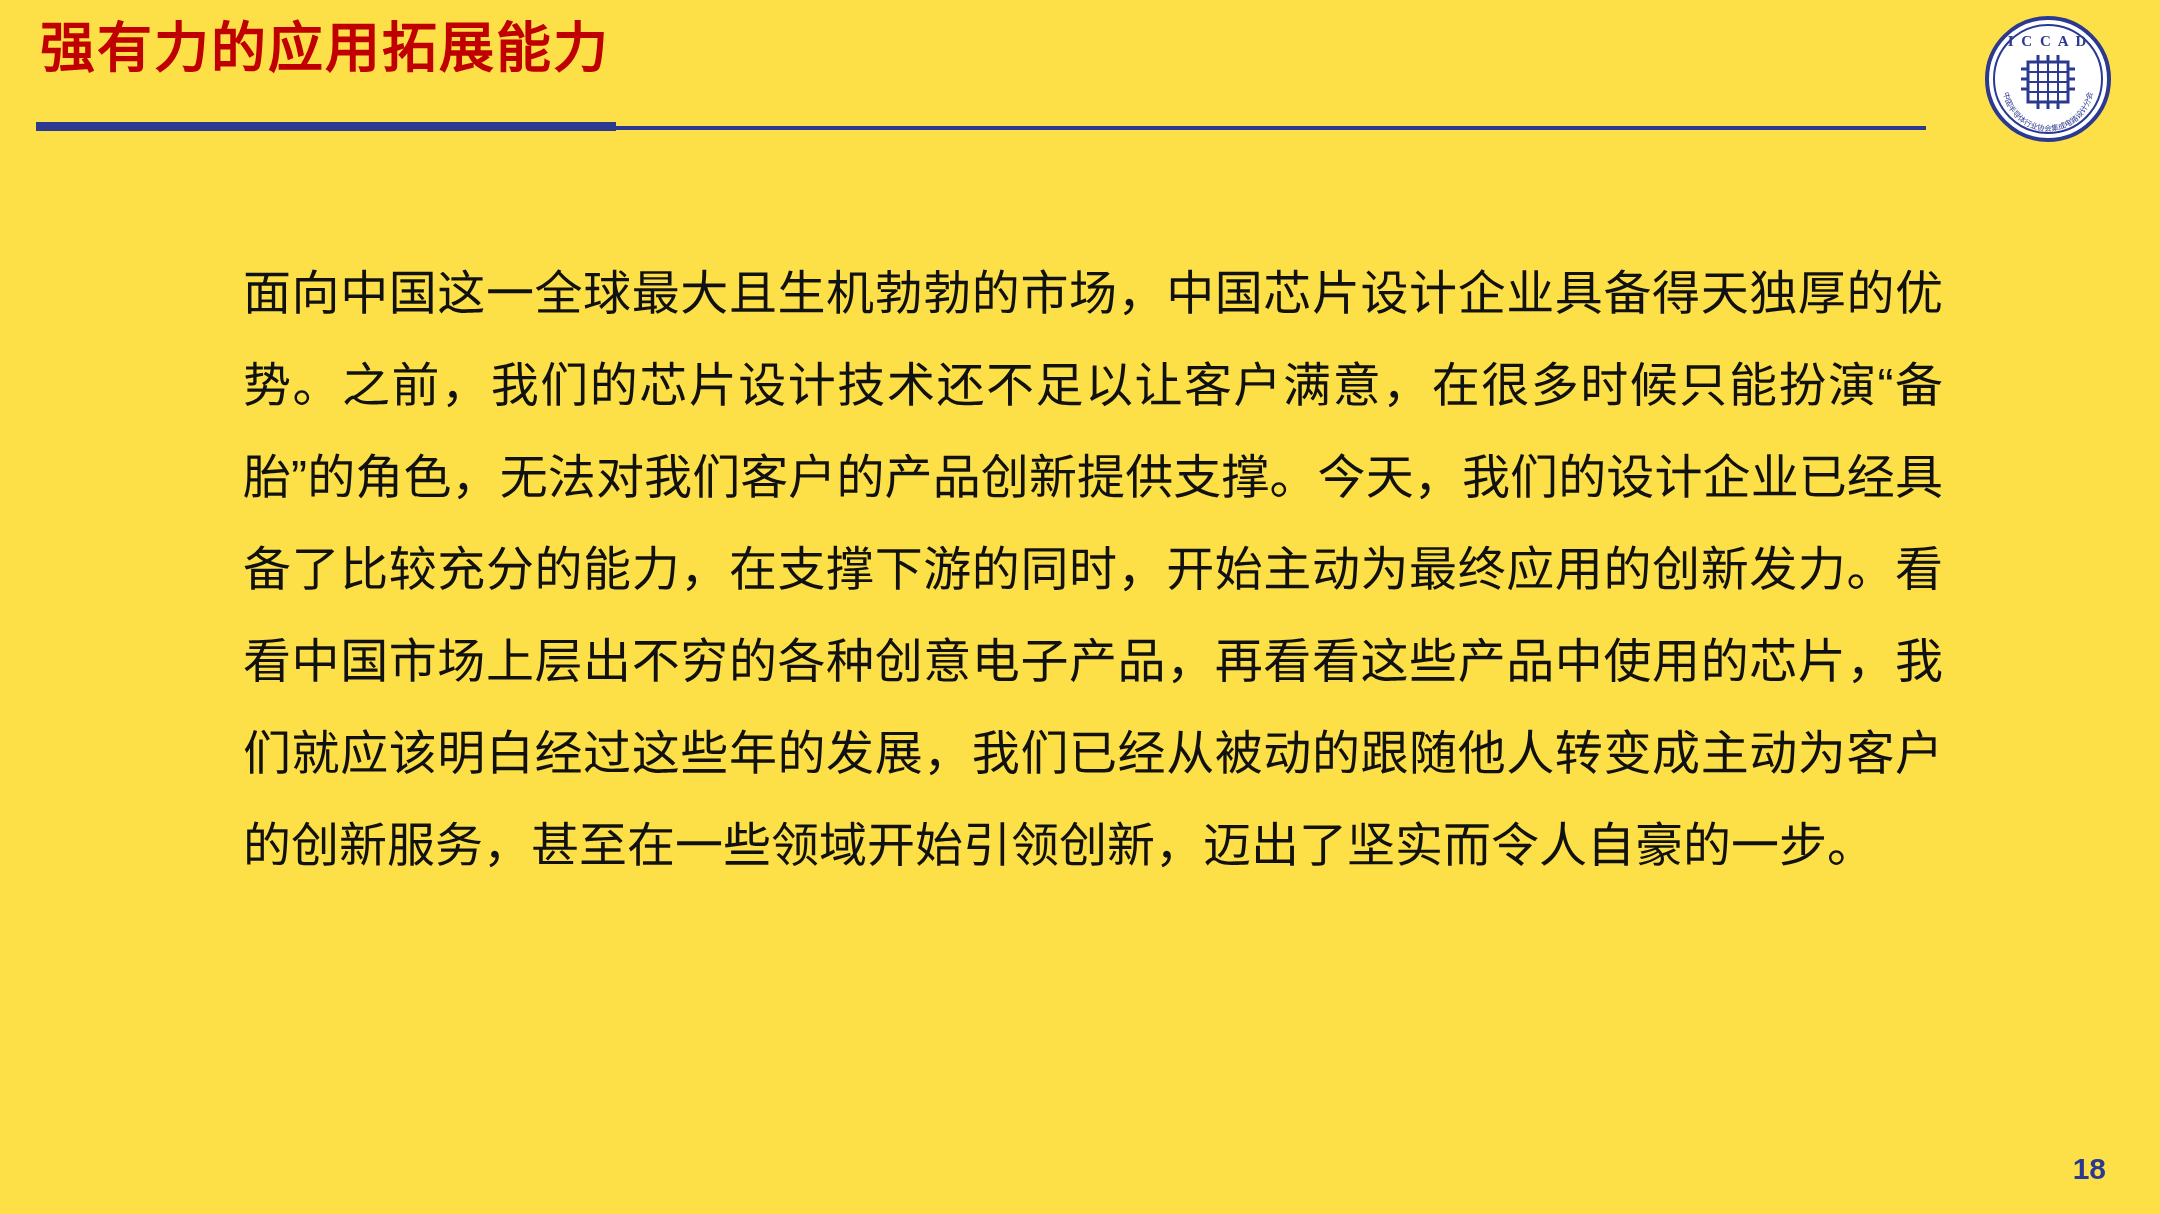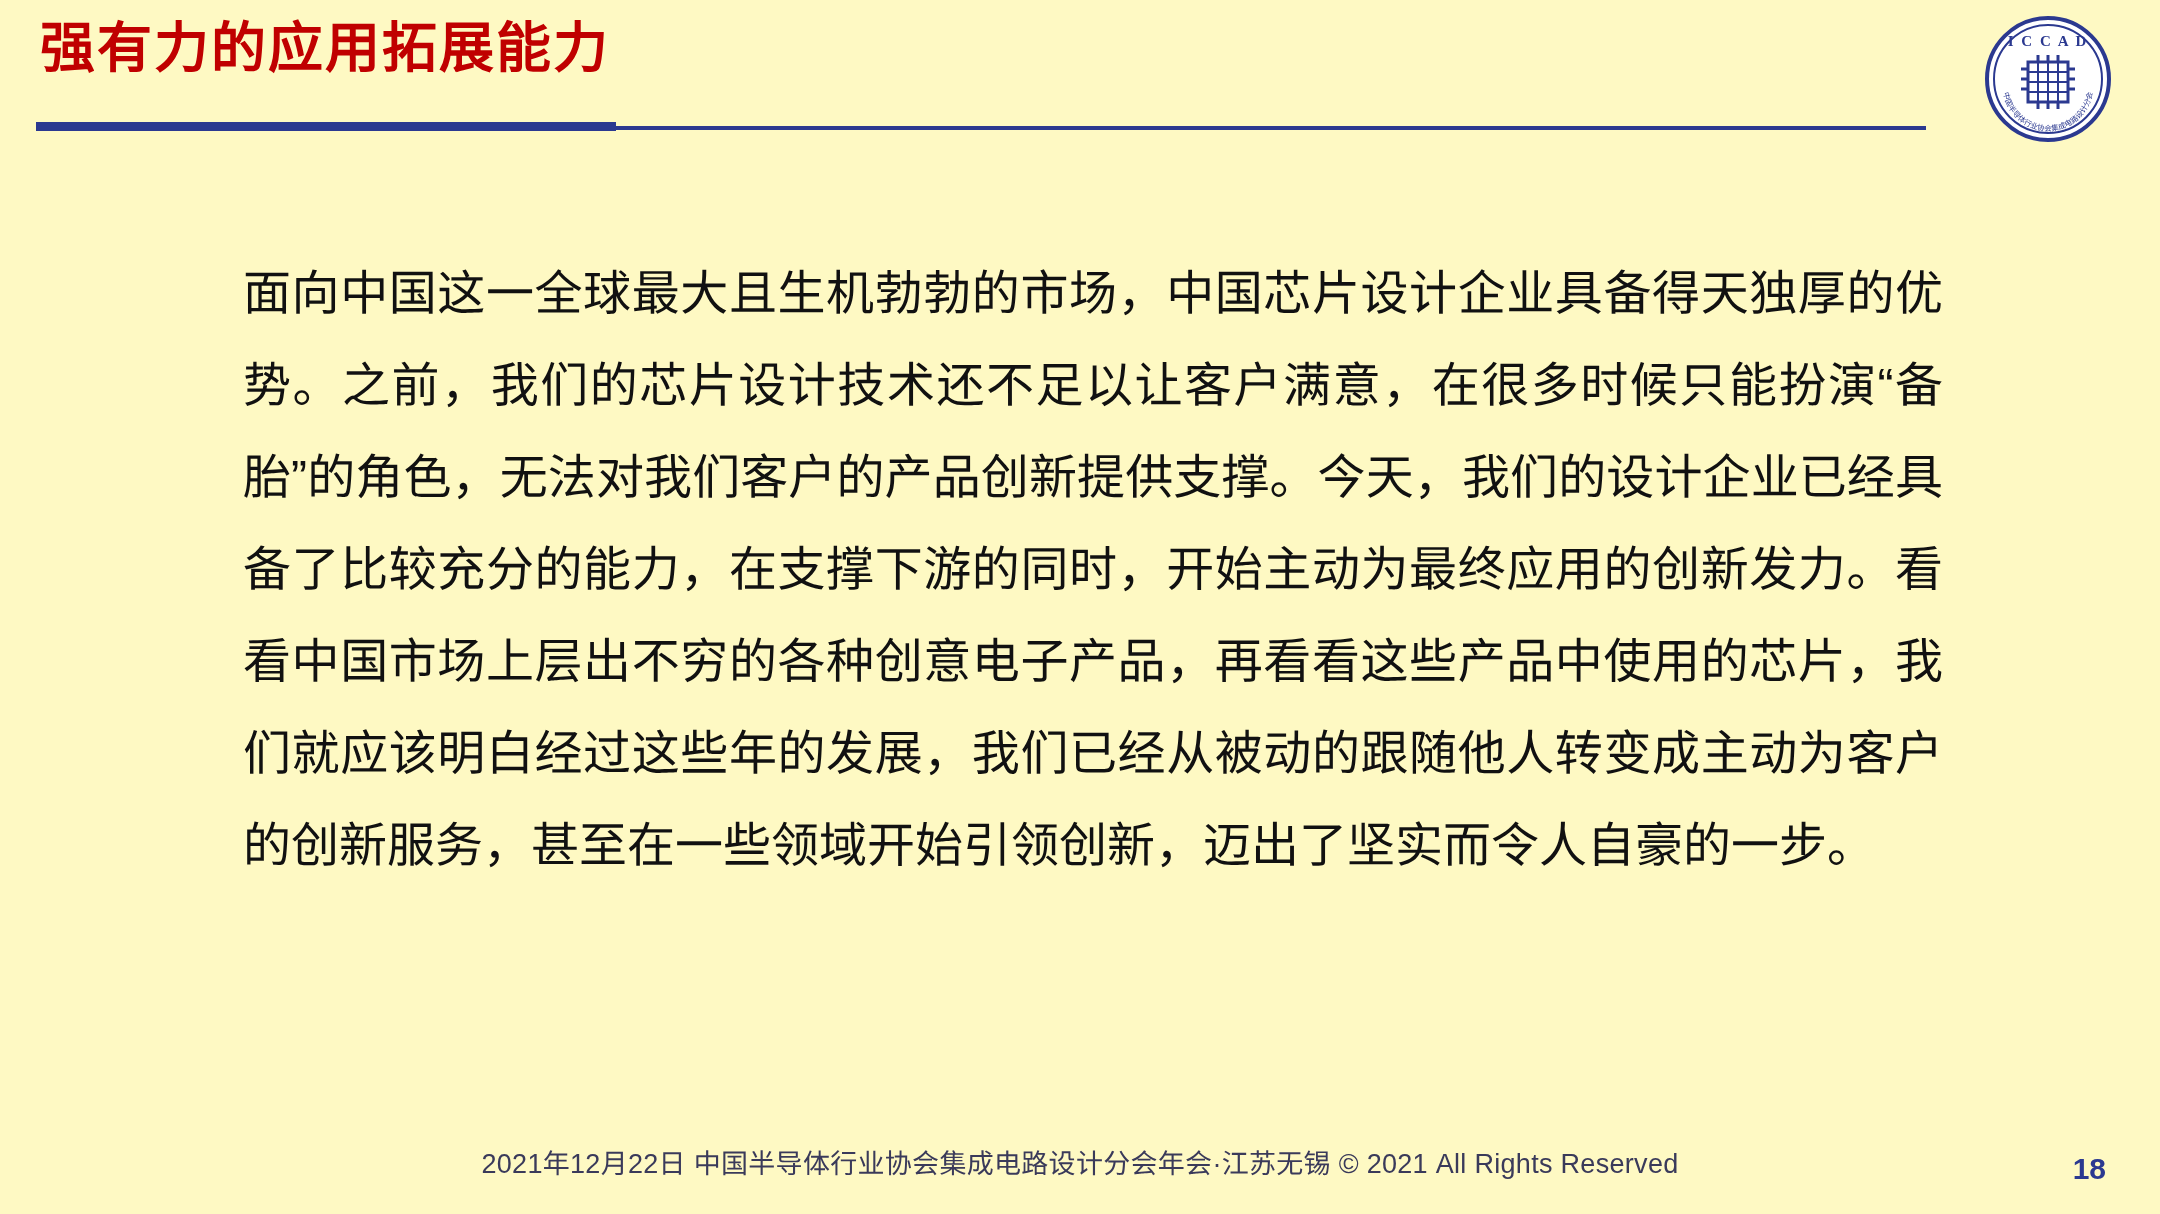--- a/index.html
+++ b/index.html
@@ -12,21 +12,21 @@
     width: 2160px;
     height: 1214px;
     font-family: "Liberation Sans", "DejaVu Sans", sans-serif;
     position: relative;
     overflow: hidden;
   }
 
   .slide {
     position: absolute;
     inset: 0;
-    background: #fef9c3;
+    background: #fde047;
   }
 
   
   .header {
     position: absolute;
     left: 0;
     top: 0;
     width: 100%;
     height: 142px;
   }
@@ -156,17 +156,16 @@
       <path id="ringpath" d="M 18 70 A 45 45 0 0 0 108 70" fill="none"></path>
       <text font-family="Liberation Sans, sans-serif" font-size="7.5" fill="#2b3990">
         <textPath href="#ringpath" startOffset="50%" text-anchor="middle">中国半导体行业协会集成电路设计分会</textPath>
       </text>
     </svg>
   </div>
 
   <div class="body-text">面向中国这一全球最大且生机勃勃的市场，中国芯片设计企业具备得天独厚的优势。之前，我们的芯片设计技术还不足以让客户满意，在很多时候只能扮演“备胎”的角色，无法对我们客户的产品创新提供支撑。今天，我们的设计企业已经具备了比较充分的能力，在支撑下游的同时，开始主动为最终应用的创新发力。看看中国市场上层出不穷的各种创意电子产品，再看看这些产品中使用的芯片，我们就应该明白经过这些年的发展，我们已经从被动的跟随他人转变成主动为客户的创新服务，甚至在一些领域开始引领创新，迈出了坚实而令人自豪的一步。</div>
 
   <div class="footer">
-    <div class="footer-center">2021年12月22日 中国半导体行业协会集成电路设计分会年会·江苏无锡 © 2021 All Rights Reserved</div>
     <div class="footer-page">18</div>
   </div>
 
 </div>
 
 </body></html>

